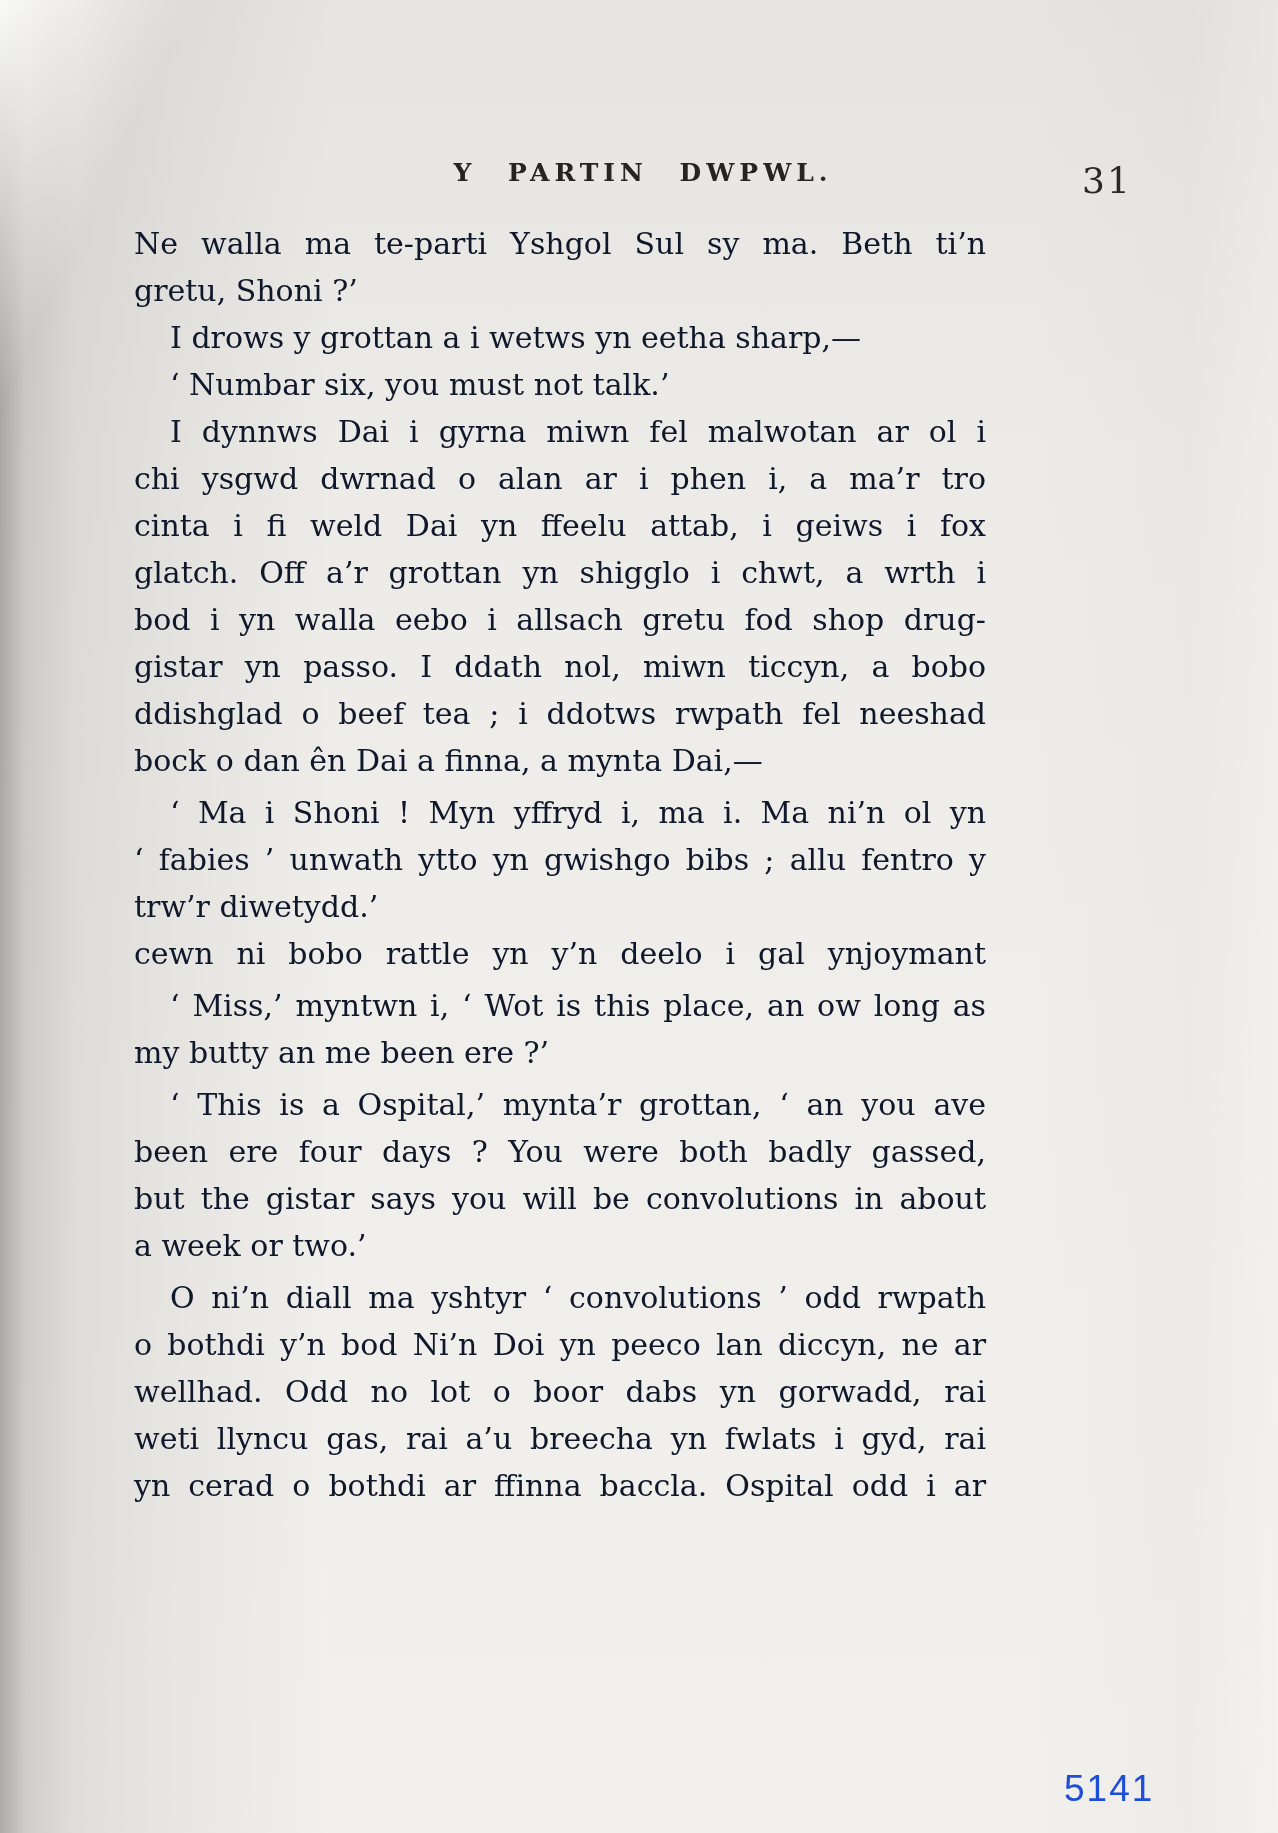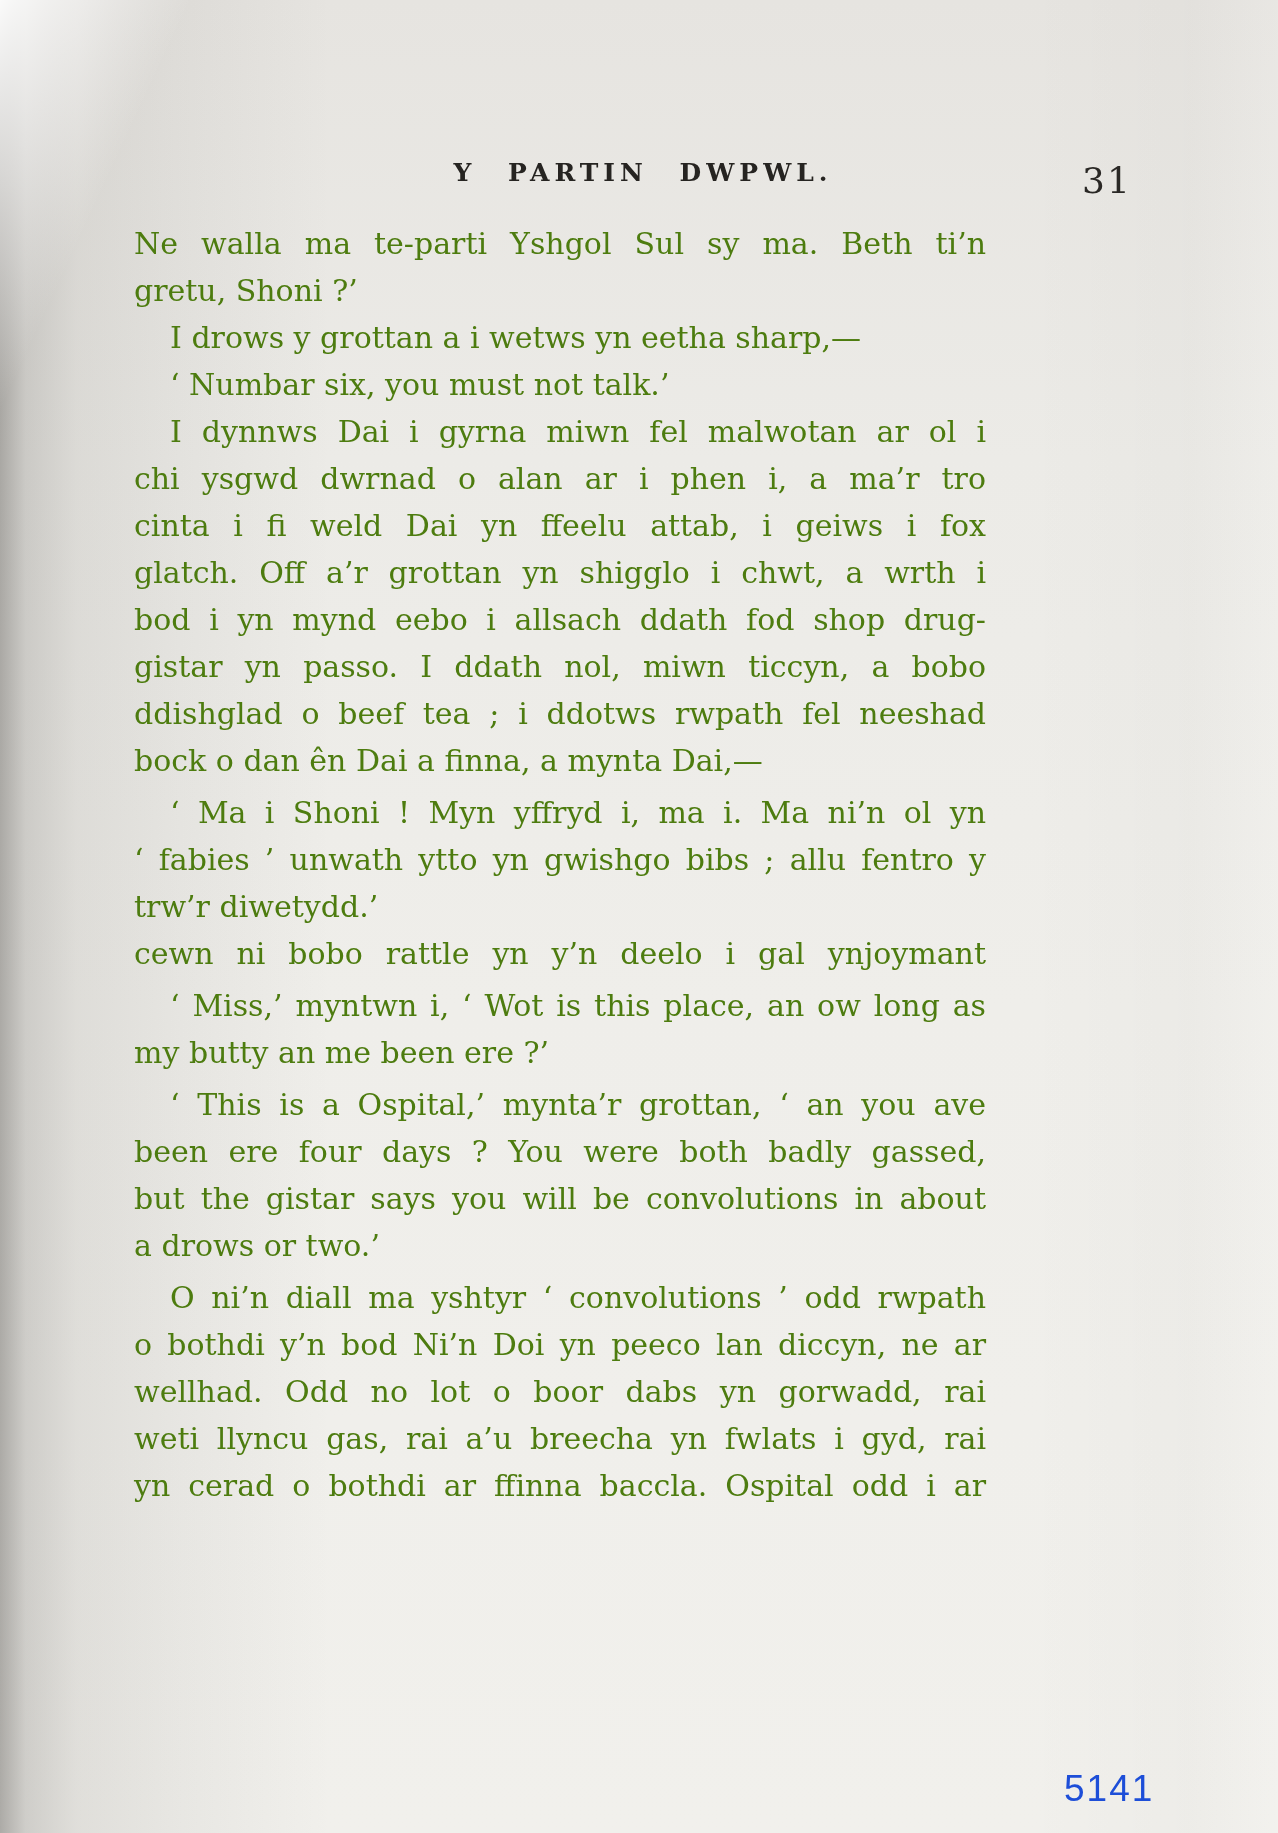--- a/index.html
+++ b/index.html
@@ -55,21 +55,21 @@
     font-size: 36px;
     letter-spacing: 2px;
     color: #2a2825;
   }
 
   .text-block {
     position: absolute;
     left: 134px;
     top: 188px;
     width: 852px;
-    color: #4d7c0f;
+    color: #0f172a;
     font-size: 30px;
     line-height: 47px;
   }
 
   .line {
     text-align: justify;
     text-align-last: justify;
     white-space: normal;
   }
 
@@ -108,34 +108,34 @@
 
   <div class="text-block">
       <div class="line">Ne walla ma te-parti Yshgol Sul sy ma.  Beth ti’n</div>
       <div class="line short">gretu, Shoni ?’</div>
       <div class="line indent short">I drows y grottan a i wetws yn eetha sharp,—</div>
       <div class="line indent short">‘ Numbar six, you must not talk.’</div>
       <div class="line indent">I dynnws Dai i gyrna miwn fel malwotan ar ol i</div>
       <div class="line">chi ysgwd dwrnad o alan ar i phen i, a ma’r tro</div>
       <div class="line">cinta i fi weld Dai yn ffeelu attab, i geiws i fox</div>
       <div class="line">glatch.  Off a’r grottan yn shigglo i chwt, a wrth i</div>
-      <div class="line">bod i yn mynd eebo i allsach ddath fod shop drug-</div>
+      <div class="line">bod i yn walla eebo i allsach gretu fod shop drug-</div>
       <div class="line">gistar yn passo.  I ddath nol, miwn ticcyn, a bobo</div>
       <div class="line">ddishglad o beef tea ; i ddotws rwpath fel neeshad</div>
       <div class="line short">bock o dan ên Dai a finna, a mynta Dai,—</div>
       <div class="line indent gap">‘ Ma i Shoni !  Myn yffryd i, ma i.  Ma ni’n ol yn</div>
       <div class="line">‘ fabies ’ unwath ytto yn gwishgo bibs ;  allu fentro y</div>
       <div class="line short">trw’r diwetydd.’</div>
       <div class="line">cewn ni bobo rattle yn y’n deelo i gal ynjoymant</div>
       <div class="line indent gap">‘ Miss,’ myntwn i, ‘ Wot is this place, an ow long as</div>
       <div class="line short">my butty an me been ere ?’</div>
       <div class="line indent gap">‘ This is a Ospital,’ mynta’r grottan,  ‘ an you ave</div>
       <div class="line">been ere four days ?  You were both badly gassed,</div>
       <div class="line">but the gistar says you will be convolutions in about</div>
-      <div class="line short">a drows or two.’</div>
+      <div class="line short">a week or two.’</div>
       <div class="line indent gap">O ni’n diall ma yshtyr ‘ convolutions ’ odd rwpath</div>
       <div class="line">o bothdi y’n bod Ni’n Doi yn peeco lan diccyn,  ne ar</div>
       <div class="line">wellhad.  Odd no lot o boor dabs yn gorwadd,  rai</div>
       <div class="line">weti llyncu gas, rai a’u breecha yn fwlats i gyd, rai</div>
       <div class="line">yn cerad o bothdi ar ffinna baccla.  Ospital odd i ar</div>
     </div>
 
   <span class="stamp-number">5141</span>
 
 </div>

